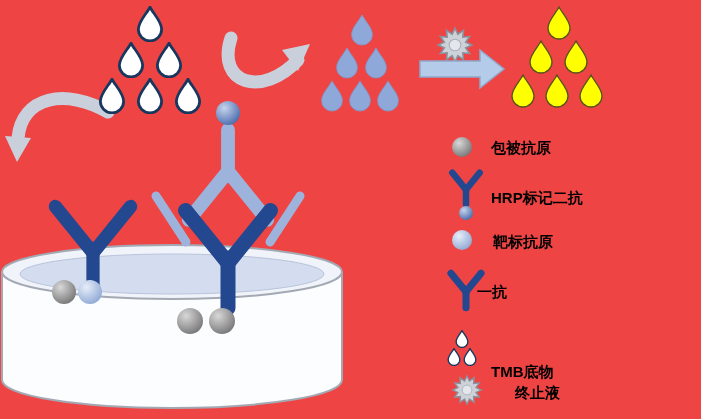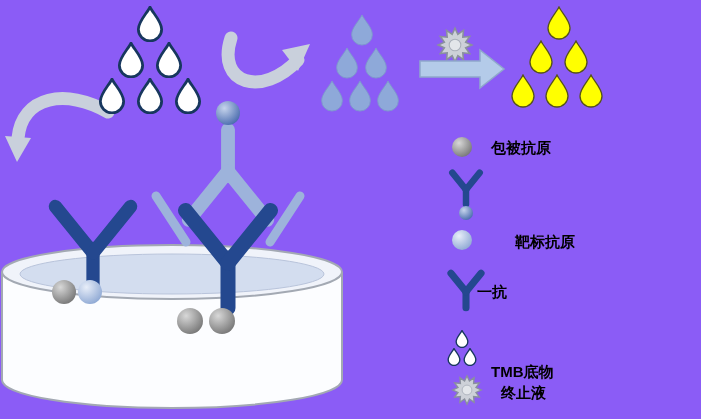--- a/index.html
+++ b/index.html
@@ -2,21 +2,21 @@
 <html style="--navy: #17375E; --antibody-blue: #24488F; --antibody-light: #9DB3DB; --steel-blue: #8EA9D9; --drop-yellow: #FFFF00; --bead-gray: #8C8C8C; --arrow-gray: #C9D0DC; --arrow-blue: #B4CBE9; --liquid-blue: #D3DDEF;"><head>
 <meta charset="utf-8">
 <style>
   * { box-sizing: border-box; }
   html, body { margin: 0; padding: 0; }
   body { font-family: "Liberation Sans", sans-serif; background: #fff; }
   .canvas {
     position: relative;
     width: 701px;
     height: 419px;
-    background: #8b5cf6;
+    background: #ef4444;
     overflow: hidden;
   }
   .scene { position: absolute; left: 0; top: 0; }
 
   
   .drop-outline { fill: #ffffff; stroke: var(--navy, #17375E); stroke-width: 2.6; }
   .drop-blue    { fill: var(--steel-blue, #8EA9D9); stroke: #7E99CC; stroke-width: 1; }
   .drop-yellow  { fill: var(--drop-yellow, #FFFF00); stroke: #55521A; stroke-width: 1.3; }
 
   
@@ -166,17 +166,18 @@
         <use href="#drop" class="drop-outline" x="455" y="330" width="14" height="18"></use>
         <use href="#drop" class="drop-outline" x="447" y="348" width="14" height="18"></use>
         <use href="#drop" class="drop-outline" x="463" y="348" width="14" height="18"></use>
       </g>
 
       <use href="#star" x="451" y="374" width="32" height="32"></use>
     </g>
   </svg>
 
   <div class="legend-label" style="left:491px; top:139px">包被抗原</div>
-  <div class="legend-label" style="left:515px; top:233px">靶标抗原</div>
+  <div class="legend-label" style="left:491px; top:189px">HRP标记二抗</div>
+  <div class="legend-label" style="left:493px; top:233px">靶标抗原</div>
   <div class="legend-label" style="left:477px; top:283px">一抗</div>
   <div class="legend-label" style="left:491px; top:363px">TMB底物</div>
-  <div class="legend-label" style="left:501px; top:384px">终止液</div>
+  <div class="legend-label" style="left:515px; top:384px">终止液</div>
 </div>
 
 </body></html>

